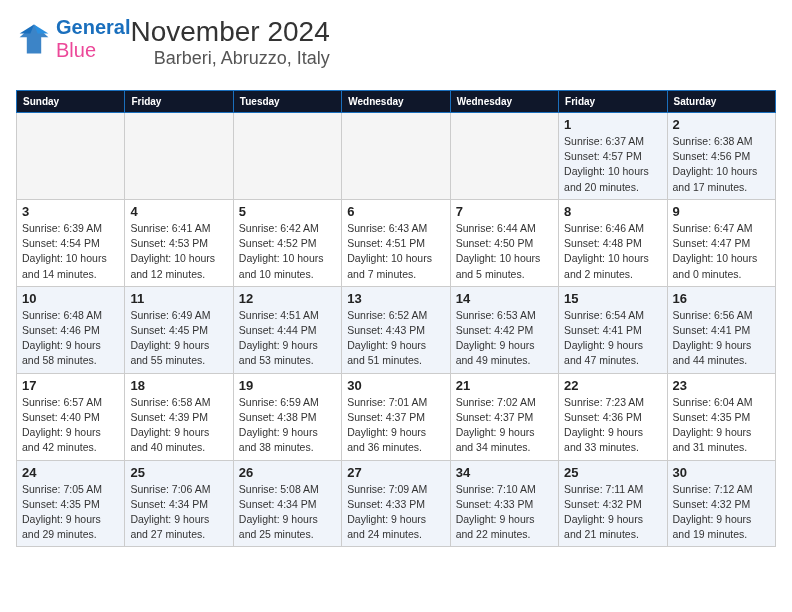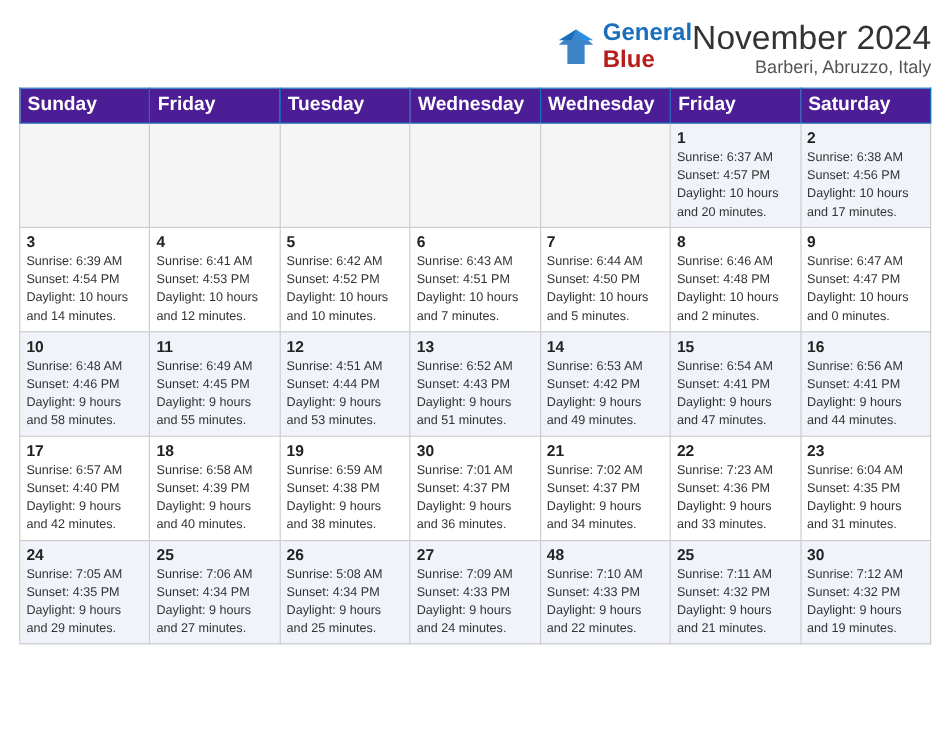--- a/index.html
+++ b/index.html
@@ -8,56 +8,56 @@
       background: #fff;
       width: 792px;
       min-height: 612px;
       overflow: hidden;
     }
     .container {
       padding: 16px 16px 10px 16px;
     }
     .header {
       display: flex;
-      justify-content: flex-end;
+      justify-content: flex-start;
       align-items: flex-start;
-      margin-bottom: 8px;
+      margin-bottom: 21px;
     }
     .logo {
       display: flex;
       align-items: center;
       gap: 4px;
     }
     .logo-bird {
       width: 36px;
       height: 36px;
     }
     .title-block {
       text-align: right;
     }
     .month-title {
       font-size: 28px;
       font-weight: normal;
       color: #333;
     }
     .location {
-      font-size: 15px;
+      font-size: 18px;
       color: #555;
     }
     table {
       width: 100%;
       border-collapse: collapse;
       table-layout: fixed;
     }
     th {
-      background-color: #4c1d95;
+      background-color: #0f172a;
       color: #fff;
       text-align: left;
       padding: 5px 6px;
-      font-size: 16px;
+      font-size: 10px;
       font-weight: bold;
       border: 1px solid #1a6fbd;
     }
     td {
       border: 1px solid #ccc;
       vertical-align: top;
       padding: 4px 5px;
       height: 80px;
       background: #fff;
     }
@@ -87,21 +87,21 @@
     <div class="logo">
       <svg class="logo-bird" viewBox="0 0 40 40">
         <polygon points="20,4 36,18 28,18 28,36 12,36 12,18 4,18" fill="#1a6fbd" opacity="0.85"></polygon>
         <polygon points="20,4 36,14 24,14" fill="#2a8fe0"></polygon>
         <polygon points="20,4 4,14 16,14" fill="#1a6fbd"></polygon>
       </svg>
       <div>
         <div style="font-size:20px;font-weight:bold;color:#333;line-height:1.15;">
           <span style="color:#1a6fbd;">General</span>
         </div>
-        <div style="font-size:20px;font-weight:bold;color:#b91c1c;line-height:1.15;">Blue</div>
+        <div style="font-size:20px;font-weight:normal;color:#ec4899;line-height:1.15;">Blue</div>
       </div>
     </div>
     <div class="title-block">
       <div class="month-title">November 2024</div>
       <div class="location">Barberi, Abruzzo, Italy</div>
     </div>
   </div>
 
   <table>
     <thead>
@@ -286,21 +286,21 @@
 Sunset: 4:34 PM
 Daylight: 9 hours and 25 minutes.</div>
           </td>
           <td class="alt-row">
             <div class="day-num">27</div>
             <div class="day-info">Sunrise: 7:09 AM
 Sunset: 4:33 PM
 Daylight: 9 hours and 24 minutes.</div>
           </td>
           <td class="alt-row">
-            <div class="day-num">48</div>
+            <div class="day-num">34</div>
             <div class="day-info">Sunrise: 7:10 AM
 Sunset: 4:33 PM
 Daylight: 9 hours and 22 minutes.</div>
           </td>
           <td class="alt-row">
             <div class="day-num">25</div>
             <div class="day-info">Sunrise: 7:11 AM
 Sunset: 4:32 PM
 Daylight: 9 hours and 21 minutes.</div>
           </td>

